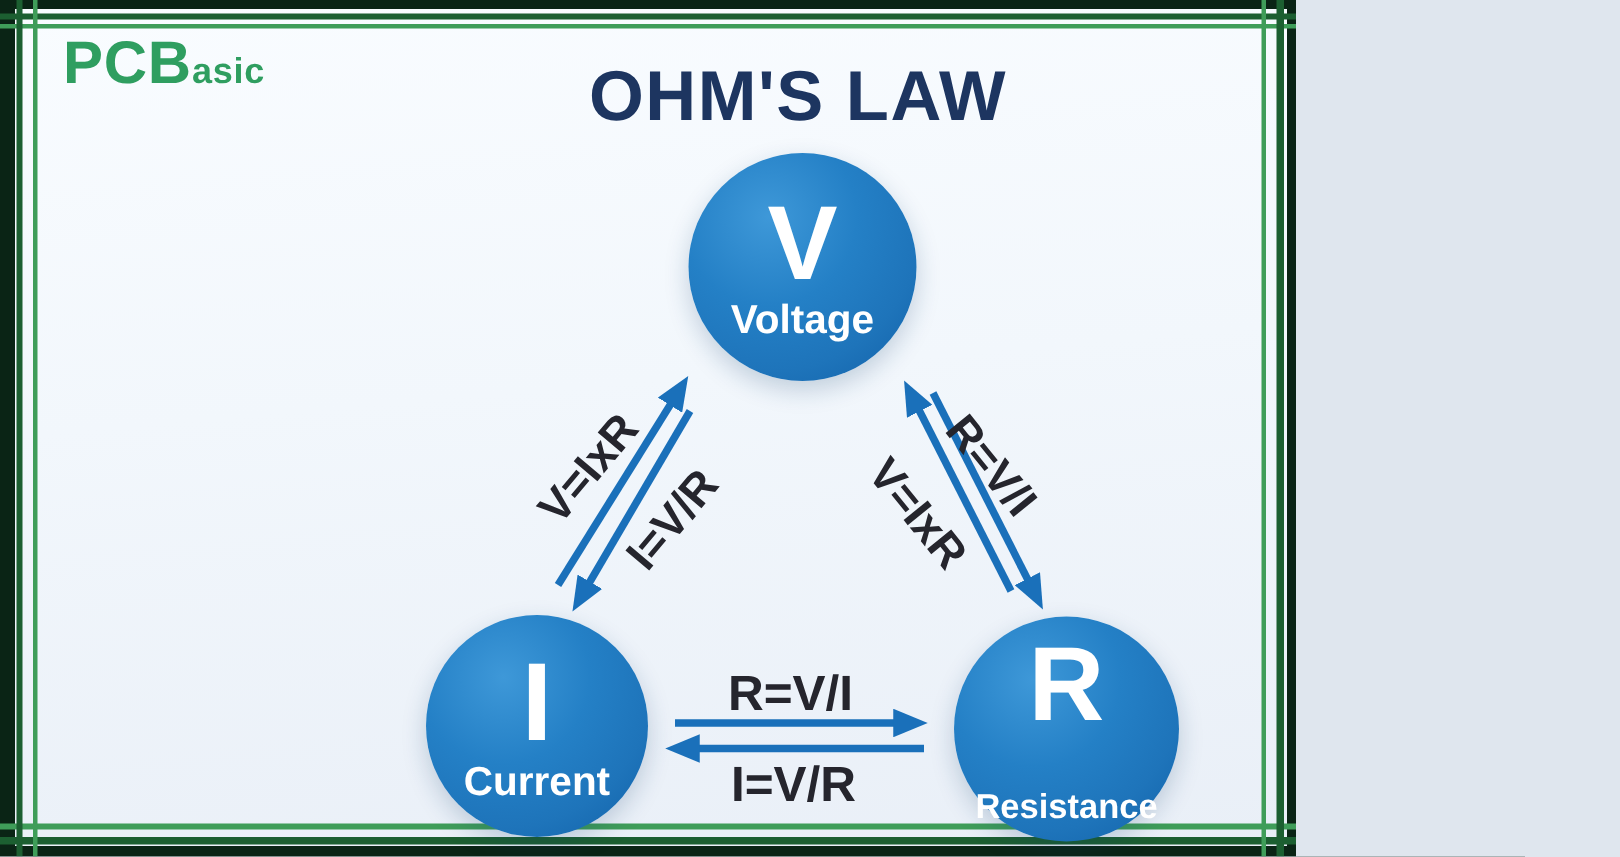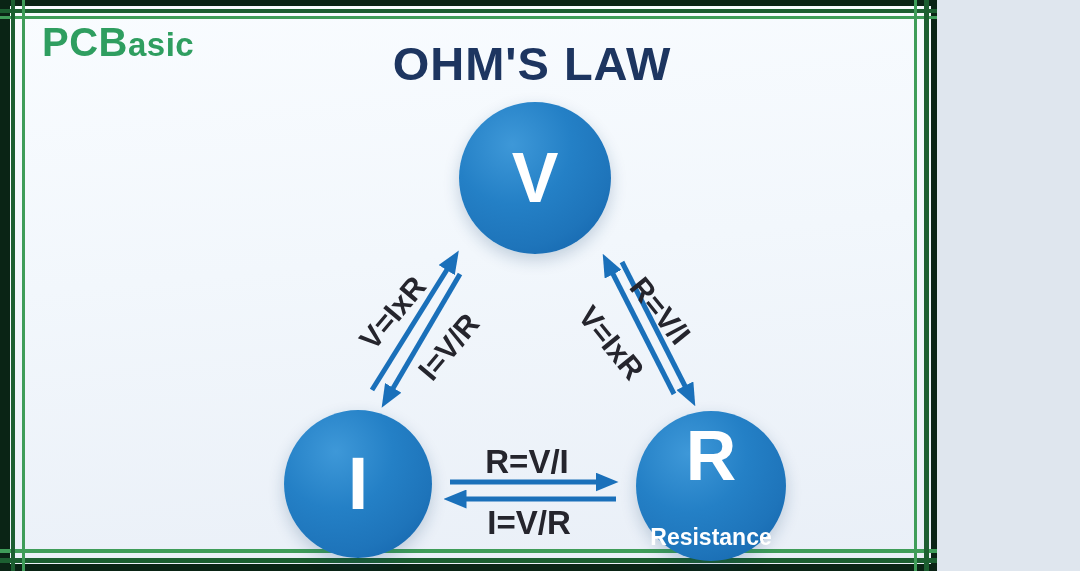--- a/index.html
+++ b/index.html
@@ -1,17 +1,17 @@
 <!DOCTYPE html>
 <html style="--brand-green: #2f9e60; --frame-light-green: #3f9d59; --frame-dark-green: #1c5f31; --outer-band-green: #0a2415; --title-navy: #1d3560; --circle-blue: #1e74ba; --circle-blue-light: #3e98d8; --circle-blue-dark: #1160a8; --arrow-blue: #1a70ba; --formula-ink: #25252d; --background-tint: #eef3fa;"><head>
 <meta charset="utf-8">
 <style>
   html,body{margin:0;padding:0;background:#dfe6ee;}
   .stage{
-    position:relative;width:937px;height:571px;overflow:hidden;
+    position:relative;width:864px;height:571px;overflow:hidden;
     background:var(--outer-band-green,#0a2415);
     font-family:"Liberation Sans","DejaVu Sans",sans-serif;
   }
   .content{
     position:absolute;top:6px;left:10px;right:6px;bottom:7px;
     background:linear-gradient(175deg,#f9fcff 0%,#f2f7fc 45%,#e9eff7 100%);
   }
   
   .fl{position:absolute;z-index:1;}
   .fl.h{left:0;right:0;}
@@ -26,21 +26,21 @@
   .fl-left-light{left:22px;width:3px;}
   .fl-right-light{right:20px;width:3px;}
   .fl-right-dark{right:8px;width:5px;}
 
   .logo{
     position:absolute;left:42px;top:20px;z-index:4;
     display:flex;align-items:baseline;color:var(--brand-green,#2f9e60);
     letter-spacing:.5px;
   }
   .logo .b1{font-size:40px;font-weight:900;}
-  .logo .b2{font-size:33px;font-weight:800;}
+  .logo .b2{font-size:24px;font-weight:800;}
 
   .title{
     position:absolute;left:532px;top:36px;transform:translateX(-50%);
     z-index:4;font-size:47px;font-weight:800;letter-spacing:1px;
     color:var(--title-navy,#1d3560);white-space:nowrap;
   }
 
   .arrows{position:absolute;inset:0;z-index:2;color:var(--arrow-blue,#1a70ba);pointer-events:none;}
 
   .node{
@@ -105,23 +105,25 @@
       <line x1="460" y1="274" x2="392" y2="390" marker-end="url(#head)"></line>
       <line x1="674" y1="394" x2="612" y2="272" marker-end="url(#head)"></line>
       <line x1="622" y1="262" x2="686" y2="388" marker-end="url(#head)"></line>
       <line x1="450" y1="482" x2="598" y2="482" marker-end="url(#head)"></line>
       <line x1="616" y1="499" x2="464" y2="499" marker-end="url(#head)"></line>
     </g>
   </svg>
 
   <div class="node node-v">
     <div class="symbol">V</div>
+    <div class="label">Voltage</div>
   </div>
   <div class="node node-i">
     <div class="symbol">I</div>
+    <div class="label">Current</div>
   </div>
   <div class="node node-r">
     <div class="symbol">R</div>
     <div class="label">Resistance</div>
   </div>
 
   <div class="formula f-left-outer">V=IxR</div>
   <div class="formula f-left-inner">I=V/R</div>
   <div class="formula f-right-outer">R=V/I</div>
   <div class="formula f-right-inner">V=IxR</div>

